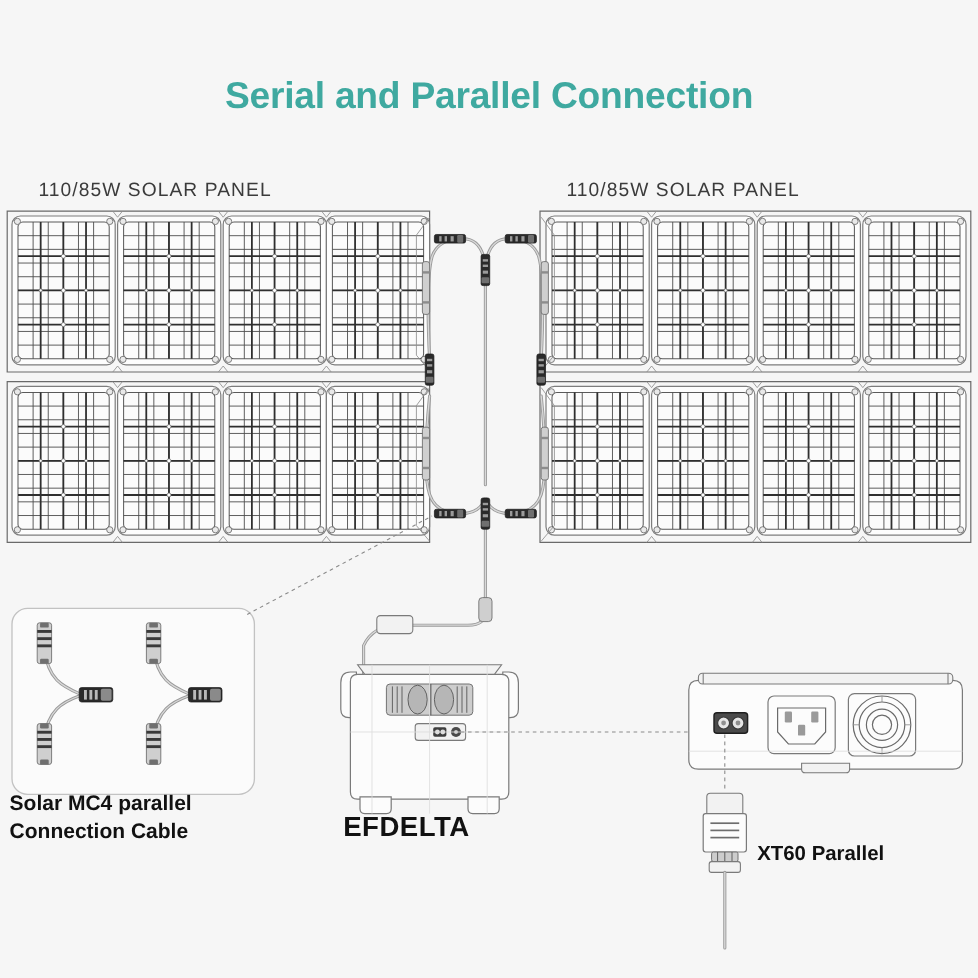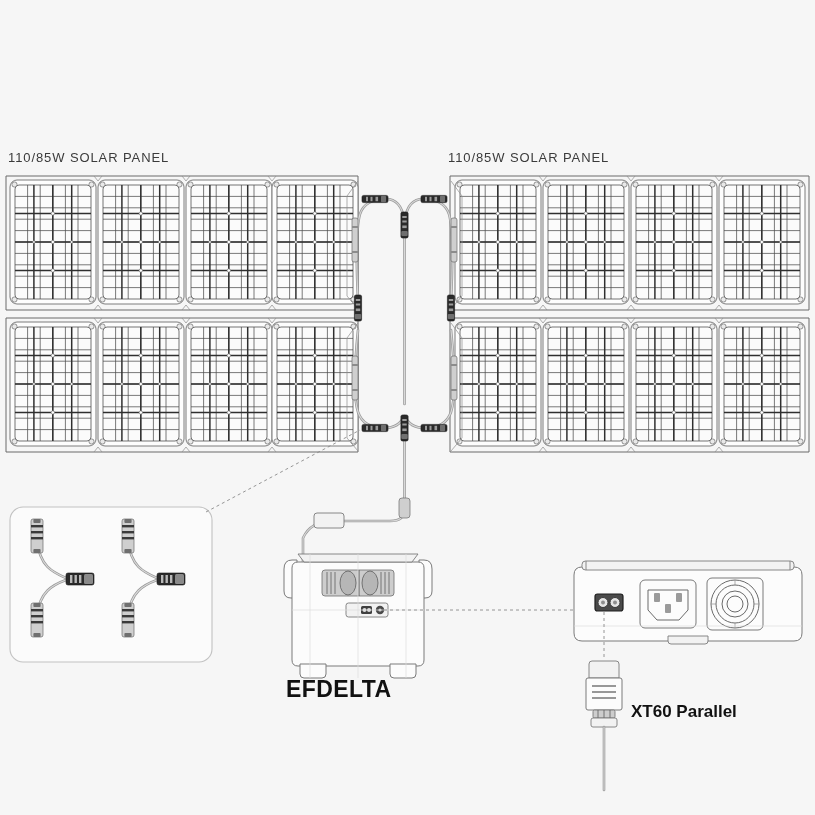--- a/index.html
+++ b/index.html
@@ -16,24 +16,25 @@
     left: 0; top: 62px; width: 815px;
     text-align: center;
     font-size: 31px;
     font-weight: bold;
     letter-spacing: -0.2px;
     color: #3fa9a0;
   }
 
   .panel-label {
     position: absolute;
-    font-size: 13px;
+    font-size: 16px;
     letter-spacing: 0.9px;
     color: #3b3b3b;
     white-space: nowrap;
+    margin-left: 24px;
   }
   #lbl-left  { left: 8px;   top: 150px; }
   #lbl-right { left: 448px; top: 150px; }
 
   .caption {
     position: absolute;
     font-weight: bold;
     color: #111;
     white-space: pre-line;
   }
@@ -67,20 +68,21 @@
   .inset-box { fill: #fbfbfb; stroke: #c2c2c2; stroke-width: 1.1; }
   .dev { fill: #fcfcfc; stroke: #7a7a7a; stroke-width: 1; }
   .dev-d { fill: #cdcdcd; stroke: #6d6d6d; stroke-width: 0.8; }
   .dev-l { fill: #f2f2f2; stroke: #7a7a7a; stroke-width: 0.9; }
 </style>
 </head>
 <body style="background: rgb(246, 246, 246);">
 
 <div id="stage">
 
+  <div class="title" style="color: rgb(63, 169, 160);">Serial and Parallel Connection</div>
 
   <div class="panel-label" id="lbl-left">110/85W SOLAR PANEL</div>
   <div class="panel-label" id="lbl-right">110/85W SOLAR PANEL</div>
 
   <svg class="layer" viewBox="0 0 815 815">
     <defs>
 
       <g id="sect">
         <rect class="frame" x="0" y="0" width="86" height="124" rx="7"></rect>
         <rect class="cell" x="5" y="5" width="76" height="114" rx="4"></rect>
@@ -400,16 +402,18 @@
         <line x1="598" y1="710" x2="598" y2="718"></line>
         <line x1="604" y1="710" x2="604" y2="718"></line>
         <line x1="610" y1="710" x2="610" y2="718"></line>
       </g>
       <rect class="dev-l" x="591" y="718" width="26" height="9" rx="2"></rect>
       <path class="cable" d="M604 727 L 604 790"></path>
       <path class="cable-in" d="M604 727 L 604 790"></path>
     </g>
   </svg>
 
+  <div class="caption" id="cap-mc4">Solar MC4 parallel
+Connection Cable</div>
   <div class="caption" id="cap-efdelta">EFDELTA</div>
   <div class="caption" id="cap-xt60">XT60 Parallel</div>
 
 </div>
 
 </body></html>

